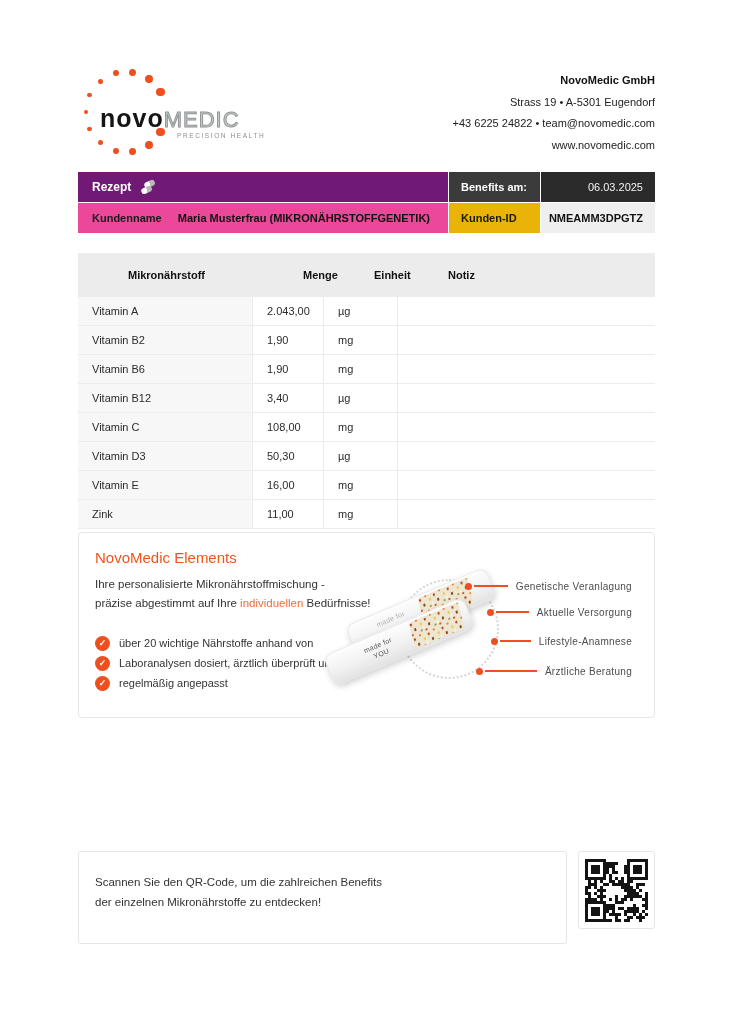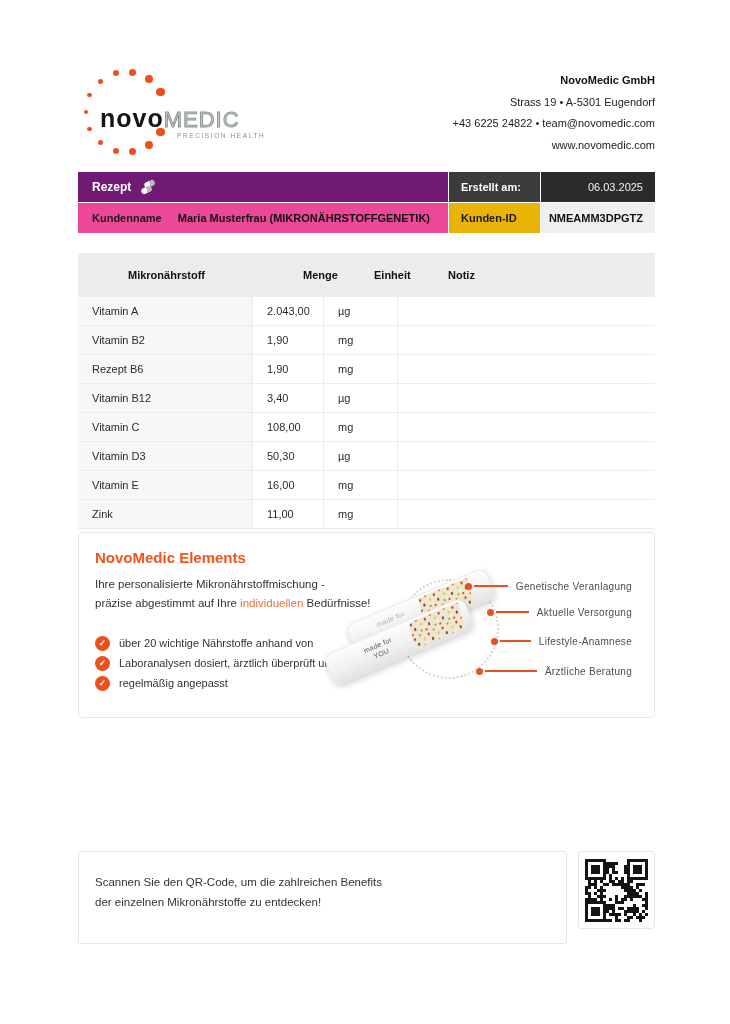--- a/index.html
+++ b/index.html
@@ -52,21 +52,21 @@
   .thead > div { padding-left:14px; }
   .trow { display:grid; grid-template-columns:175px 71px 74px 257px; height:29px; align-items:center;
           border-bottom:1px solid #ECECEC; }
   .trow > div { height:100%; display:flex; align-items:center; padding-left:14px; }
   .cell-name { background:#F7F7F7; border-right:1px solid #ECECEC; }
   .cell-amount, .cell-unit { border-right:1px solid #ECECEC; }
 
   
   .ebox { position:absolute; left:78px; top:532px; width:577px; height:186px;
           border:1px solid #E8E8E8; border-radius:4px; background:#fff; }
-  .e-title { position:absolute; left:16px; top:16px; font-size:15px; font-weight:bold; color:#F2541D; }
+  .e-title { position:absolute; left:16px; top:16px; font-size:15px; font-weight:normal; color:#F2541D; }
   .e-intro { position:absolute; left:16px; top:42px; font-size:11.5px; color:#333; line-height:19px; width:280px; }
   .e-hl { color:#F26B3C; }
   .e-checklist { position:absolute; left:16px; top:100px; }
   .e-check { display:flex; align-items:center; height:20px; }
   .check-icon { width:15px; height:15px; border-radius:50%; background:#EE4F1E; color:#fff;
                 display:flex; align-items:center; justify-content:center; font-size:9px; font-weight:bold;
                 margin-right:9px; flex:0 0 15px; }
   .e-check .txt { font-size:11px; color:#333; }
 
   
@@ -149,21 +149,21 @@
   </div>
 
   <div class="bar">
     <div class="bar-left">
       <span>Rezept</span>
       <span class="pill-icon">
           <i></i>
           <i></i>
         </span>
     </div>
-    <div class="bar-mid">Erstellt am:</div>
+    <div class="bar-mid">Benefits am:</div>
     <div class="bar-right">06.03.2025</div>
   </div>
 
   <div class="cust">
     <div class="cust-left">
       <span class="lbl">Kundenname</span>
       <span class="val">Maria Musterfrau (MIKRONÄHRSTOFFGENETIK)</span>
     </div>
     <div class="cust-mid">Kunden-ID</div>
     <div class="cust-right">NMEAMM3DPGTZ</div>
@@ -182,21 +182,21 @@
       <div class="cell-unit">µg</div>
       <div class="cell-note"></div>
     </div>
     <div class="trow">
       <div class="cell-name">Vitamin B2</div>
       <div class="cell-amount">1,90</div>
       <div class="cell-unit">mg</div>
       <div class="cell-note"></div>
     </div>
     <div class="trow">
-      <div class="cell-name">Rezept B6</div>
+      <div class="cell-name">Vitamin B6</div>
       <div class="cell-amount">1,90</div>
       <div class="cell-unit">mg</div>
       <div class="cell-note"></div>
     </div>
     <div class="trow">
       <div class="cell-name">Vitamin B12</div>
       <div class="cell-amount">3,40</div>
       <div class="cell-unit">µg</div>
       <div class="cell-note"></div>
     </div>

